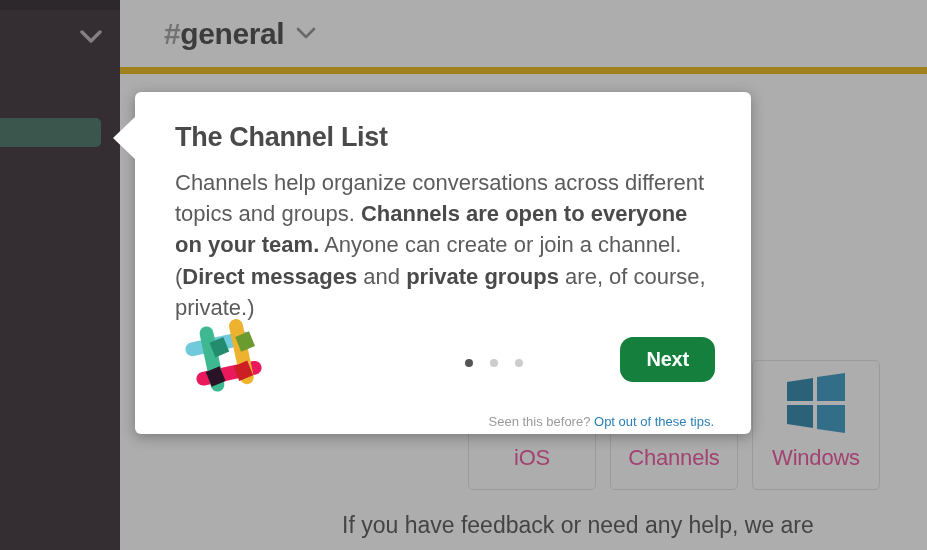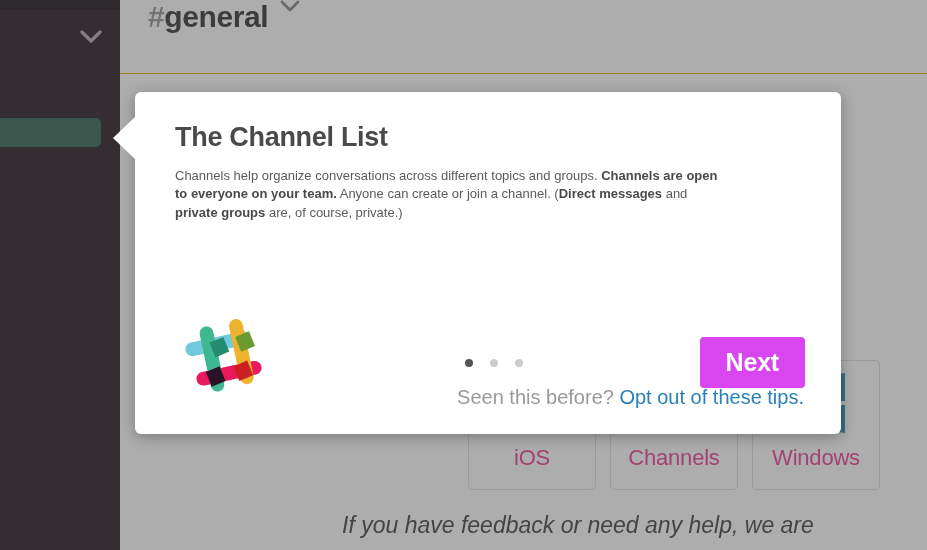--- a/index.html
+++ b/index.html
@@ -61,24 +61,24 @@
   #main-pane {
     flex: 1 1 auto;
     height: 550px;
     position: relative;
     background: #ffffff;
     overflow: hidden;
   }
 
   #channel-header {
     height: 74px;
-    border-bottom: 1px solid #eab308;
-    display: flex;
-    align-items: flex-start;
-    padding-left: 28px;
+    border-bottom: 7px solid #eab308;
+    display: flex;
+    align-items: center;
+    padding-left: 44px;
     background: #ffffff;
   }
   #channel-name {
     font-size: 30px;
     font-weight: bold;
     color: #3d3d3d;
     letter-spacing: -.4px;
   }
   #channel-name .hash { color: #9a9a9a; font-weight: bold; }
   #channel-header-chevron {
@@ -139,37 +139,36 @@
     letter-spacing: -.2px;
   }
 
   #feedback-line {
     position: absolute;
     left: 222px;
     top: 512px;
     font-size: 23px;
     color: #4a4a4a;
     white-space: nowrap;
-    font-style: italic;
   }
 
   
   #dim-overlay {
     position: absolute;
     inset: 0;
     background: rgba(60,60,60,0.42);
     pointer-events: none;
   }
 
   
   #tip-modal {
     position: absolute;
     left: 135px;
     top: 92px;
-    width: 706px;
+    width: 616px;
     height: 342px;
     background: #ffffff;
     border-radius: 6px;
     box-shadow: 0 3px 14px rgba(0,0,0,0.30);
     padding: 30px 34px 0 40px;
   }
   #tip-arrow {
     position: absolute;
     left: -22px;
     top: 24px;
@@ -181,21 +180,21 @@
   }
 
   #tip-title {
     font-size: 27px;
     font-weight: bold;
     color: #4a4a4a;
     letter-spacing: -.3px;
     margin-bottom: 14px;
   }
   #tip-body {
-    font-size: 13px;
+    font-size: 22px;
     line-height: 1.42;
     color: #5b5b5b;
     max-width: 546px;
   }
   #tip-body b { color: #4a4a4a; font-weight: bold; }
 
   #tip-footer {
     position: absolute;
     left: 40px;
     right: 34px;
@@ -224,37 +223,37 @@
     height: 8px;
     border-radius: 50%;
     background: #cccccc;
   }
   .tip-dot.active { background: #555555; }
 
   #next-button {
     position: absolute;
     right: 2px;
     top: 30px;
-    background: #d946ef;
+    background: #15803d;
     color: #ffffff;
-    font-size: 25px;
+    font-size: 20px;
     font-weight: bold;
     border: none;
-    border-radius: 4px;
+    border-radius: 13px;
     padding: 11px 26px;
     cursor: pointer;
     font-family: "Liberation Sans", sans-serif;
     letter-spacing: -.2px;
   }
 
   #opt-out-row {
     position: absolute;
     right: 3px;
-    top: 79px;
-    font-size: 20px;
+    top: 107px;
+    font-size: 13px;
     color: #9a9a9a;
     white-space: nowrap;
   }
   #opt-out-link {
     color: #2a80b9;
     text-decoration: none;
     cursor: pointer;
   }
 </style>
 </head>

